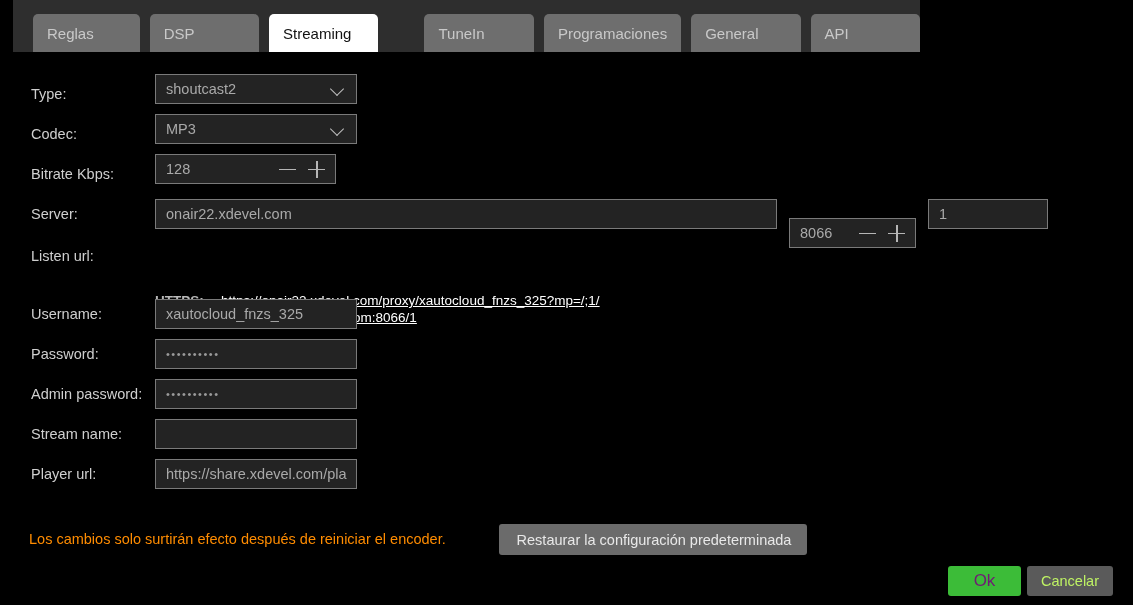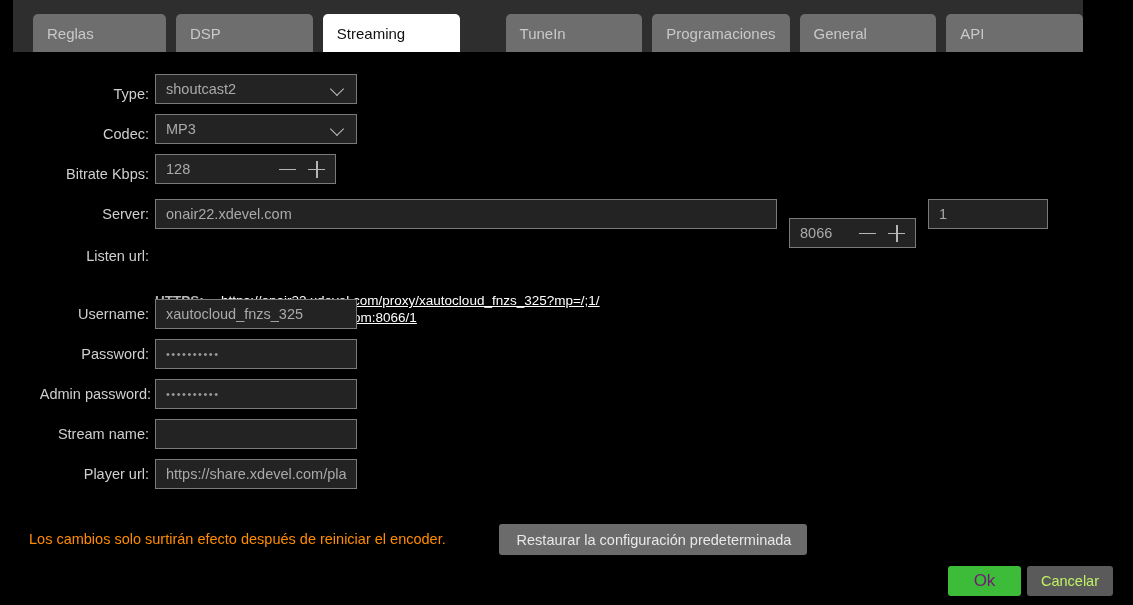--- a/index.html
+++ b/index.html
@@ -17,21 +17,21 @@
     width: 1133px;
     height: 605px;
     background: #000000;
   }
 
   
   .tabbar {
     position: absolute;
     left: 13px;
     top: 0px;
-    width: 1070px;
+    width: 907px;
     height: 52px;
     background: #2e2e2e;
     display: flex;
     align-items: flex-end;
     padding: 0 0 0 20px;
     gap: 10px;
   }
   .tab {
     height: 38px;
     border-radius: 5px 5px 0 0;
@@ -74,21 +74,21 @@
     height: 40px;
     display: flex;
     align-items: center;
   }
   .lbl {
     position: absolute;
     left: 31px;
     width: 118px;
     color: #cfcfcf;
     font-size: 14.5px;
-    text-align: right;
+    text-align: left;
     white-space: nowrap;
   }
   .lbl.wide { width: 120px; }
 
   .field {
     position: absolute;
     left: 155px;
     height: 30px;
     background: #232323;
     border: 1px solid #7a7a7a;

